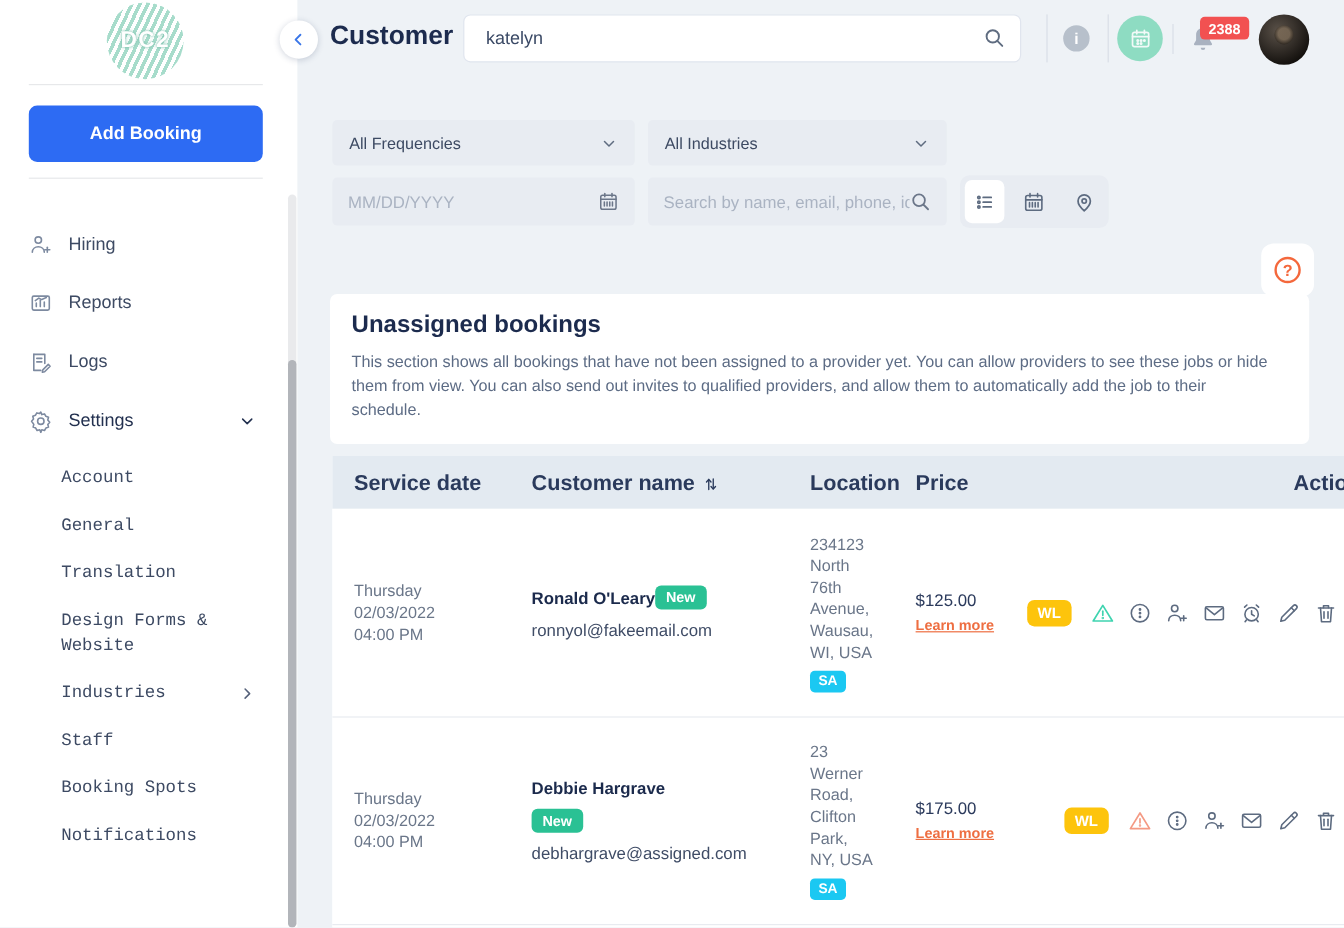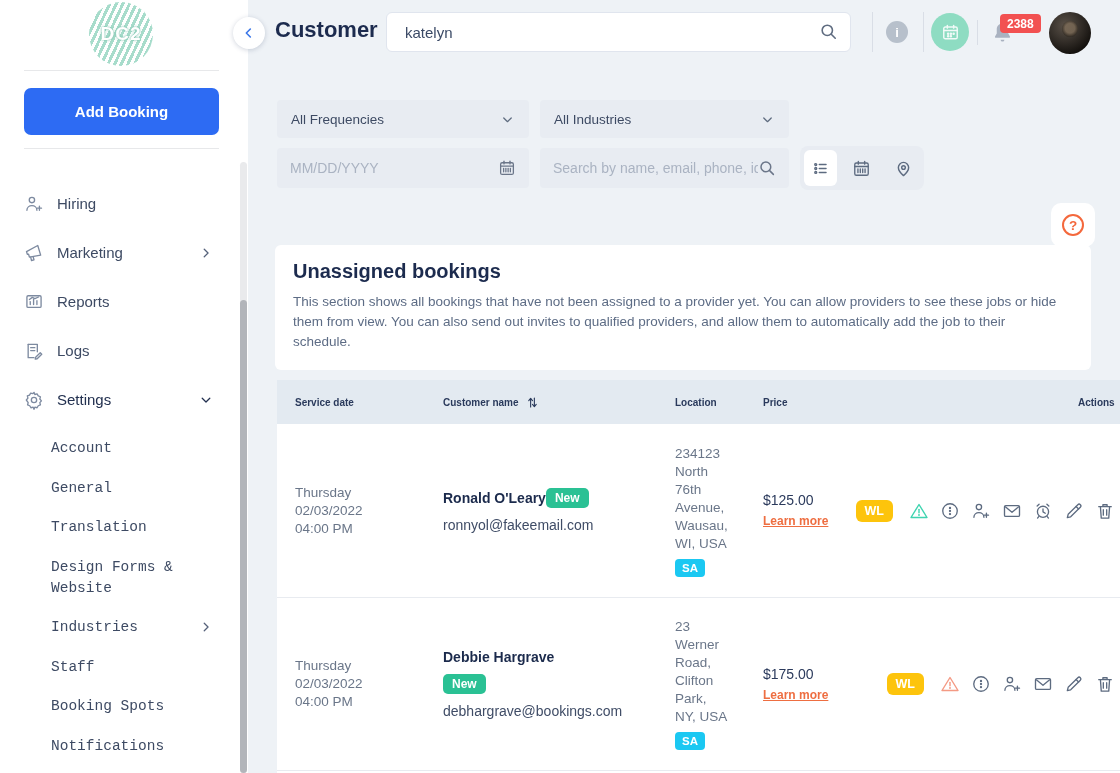--- a/index.html
+++ b/index.html
@@ -95,21 +95,21 @@
 
   
   .card { margin:55px 0 0 27px; width:816px; background:#fff; border-radius:6px; padding:15px 26px 18px 18px; }
   .card h2 { font-size:20px; font-weight:700; color:#1c2b4e; }
   .card p { margin-top:9px; font-size:13.5px; line-height:20px; color:#5d6c85; }
 
   
   .btable { margin:10px 0 0 29px; width:850px; background:#fff; }
   .thead, .trow { display:grid; grid-template-columns:148px 232px 88px 118px 264px; }
   .thead { height:44px; background:#e3eaf1; align-items:center; }
-  .th { font-size:10px; font-weight:700; color:#2a3a5c; padding-left:18px; display:flex; align-items:center; }
+  .th { font-size:18px; font-weight:700; color:#2a3a5c; padding-left:18px; display:flex; align-items:center; }
   .th.actions { padding-left:215px; white-space:nowrap; }
   .sort-icon { width:15px; height:15px; margin-left:6px; color:#2a3a5c; cursor:pointer; flex:0 0 15px; }
   .trow { min-height:173px; align-items:center; border-top:1px solid #e8ebf0; background:#fff; }
   .trow:first-of-type { border-top:none; }
   .td { padding-left:18px; }
   .svc-date { font-size:13.5px; color:#6a7689; line-height:18px; white-space:pre-line; }
   .cname { display:flex; align-items:center; flex-wrap:wrap; }
   .cname .nm { font-size:14px; font-weight:700; color:#1b2a4c; }
   .badge-new { background:#2ac194; color:#fff; font-size:12px; font-weight:700; padding:3px 9px; border-radius:5px; }
   .cust.stacked .cname { flex-direction:column; align-items:flex-start; gap:9px; }
@@ -139,30 +139,20 @@
   <nav class="nav">
     <div id="nav-items">
         <div class="nav-item">
           <span class="nicon"><svg viewBox="0 0 24 24" fill="none" stroke="currentColor" stroke-linecap="round" stroke-linejoin="round" stroke-width="1.6">
               <circle cx="9.5" cy="7.3" r="3.2"></circle>
               <path d="M3.5 19.5c0-3.3 2.7-5.5 6-5.5s6 2.2 6 5.5"></path>
               <line x1="18.5" y1="14.5" x2="18.5" y2="19.5"></line>
               <line x1="16" y1="17" x2="21" y2="17"></line>
             </svg></span>
           <span class="nlabel">Hiring</span>
-        </div>
-        <div class="nav-item">
-          <span class="nicon"><svg viewBox="0 0 24 24" fill="none" stroke="currentColor" stroke-linecap="round" stroke-linejoin="round" stroke-width="1.6">
-              <path d="M4 13.5l-1-3.2L16.5 3l3.5 11.5-13.5 2.5-1-3.5z"></path>
-              <path d="M8 17l1 4 3-.7-1-3.8"></path>
-            </svg></span>
-          <span class="nlabel">Marketing</span>
-          <span class="nchev"><svg viewBox="0 0 24 24" fill="none" stroke="currentColor" stroke-linecap="round" stroke-linejoin="round" stroke-width="2.2">
-              <polyline points="9,5.5 15.5,12 9,18.5"></polyline>
-            </svg></span>
         </div>
         <div class="nav-item">
           <span class="nicon"><svg viewBox="0 0 24 24" fill="none" stroke="currentColor" stroke-linecap="round" stroke-linejoin="round" stroke-width="1.6">
               <rect x="3.5" y="4.5" width="17" height="14" rx="1.5"></rect>
               <line x1="7.5" y1="15" x2="7.5" y2="11.5"></line>
               <line x1="11.5" y1="15" x2="11.5" y2="8.5"></line>
               <line x1="15.5" y1="15" x2="15.5" y2="10.5"></line>
               <polyline points="6.5,9 10,6.5 13,8 17.5,6"></polyline>
             </svg></span>
           <span class="nlabel">Reports</span>
@@ -430,21 +420,21 @@
         </div>
         <div class="trow">
           <div class="td svc-date">Thursday
 02/03/2022
 04:00 PM</div>
           <div class="td cust stacked">
             <div class="cname">
               <span class="nm">Debbie Hargrave</span>
               <span class="badge-new">New</span>
             </div>
-            <div class="email">debhargrave@bookings.com</div>
+            <div class="email">debhargrave@assigned.com</div>
           </div>
           <div class="td"><div class="loc-text">23
 Werner
 Road,
 Clifton
 Park,
 NY, USA</div><span class="badge-sa">SA</span></div>
           <div class="td"><div class="price-val">$175.00</div><span class="learn-more">Learn more</span></div>
           <div class="td acts">
             <span class="badge-wl">WL</span>

